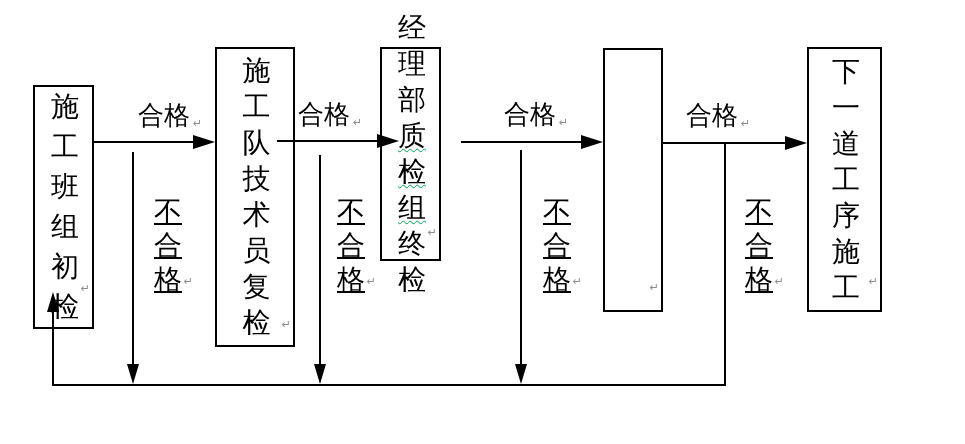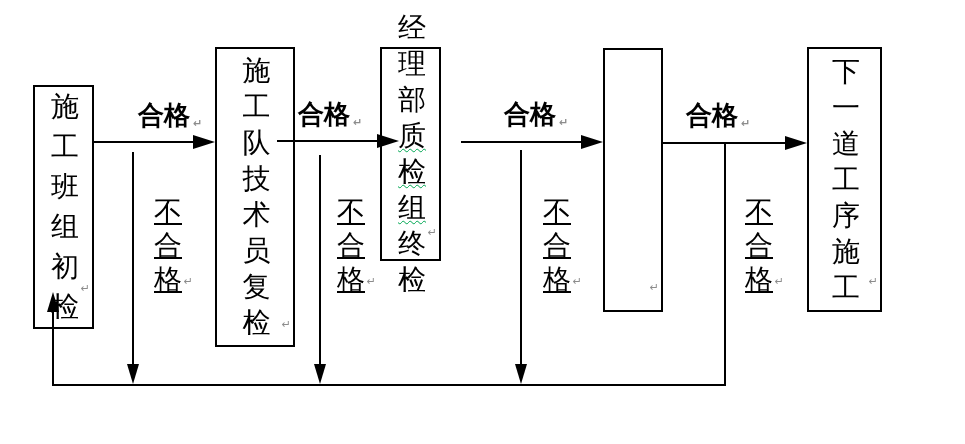--- a/index.html
+++ b/index.html
@@ -60,21 +60,20 @@
     border-left: 6px solid transparent;
     border-right: 6px solid transparent;
     border-bottom: 20px solid #000000;
   }
   
   .pass {
     position: absolute;
     font-size: 26px;
     line-height: 30px;
     white-space: nowrap;
-    font-weight: bold;
   }
   .fail {
     position: absolute;
     width: 25px;
     font-size: 28px;
     line-height: 34px;
     text-align: center;
     word-break: break-all;
     overflow: visible;
     text-decoration: underline;

